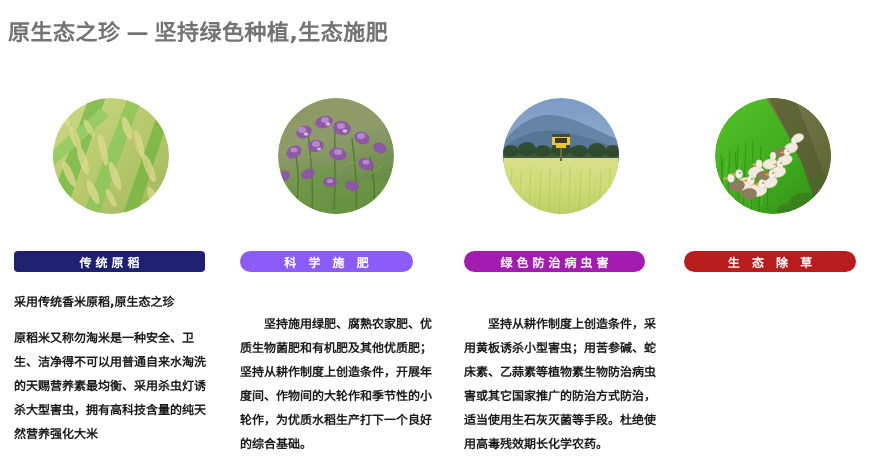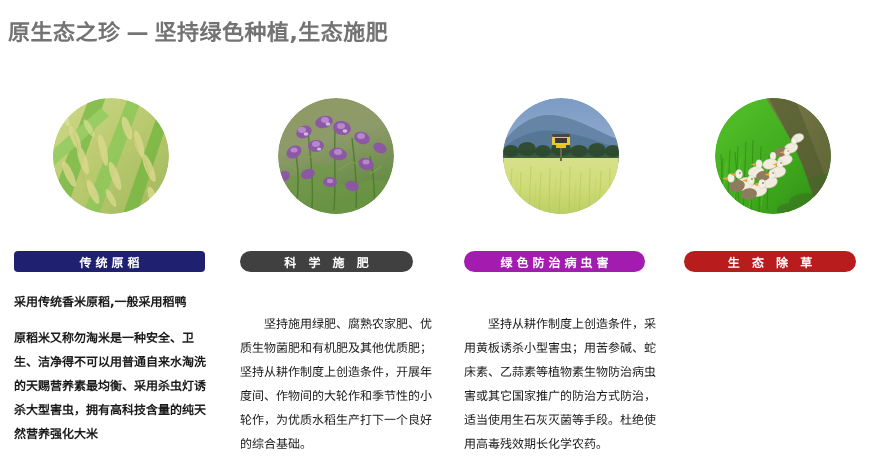--- a/index.html
+++ b/index.html
@@ -91,21 +91,21 @@
     white-space: nowrap;
     box-sizing: border-box;
   }
   .badge-0 {
     width: 191px;
     background: #1f2170;
     border-radius: 4px;
   }
   .badge-1 {
     width: 173px;
-    background: #404040;
+    background: #8b5cf6;
     border-radius: 11px;
   }
   .badge-2 {
     width: 181px;
     background: #a21caf;
     border-radius: 11px;
   }
   .badge-3 {
     width: 172px;
     background: #b91c1c;
@@ -119,21 +119,21 @@
     line-height: 24px;
     color: #1a1a1a;
     font-weight: bold;
   }
   .body-copy p { margin: 0 0 12px 0; }
   .body-copy p:last-child { margin-bottom: 0; }
   .indent { text-indent: 2em; }
   .col-0 .body-copy { margin-top: 14px; }
   .col-1 .body-copy,
   .col-2 .body-copy,
-  .col-3 .body-copy { font-weight: normal; margin-top: 36px; }
+  .col-3 .body-copy { font-weight: bold; margin-top: 36px; }
 </style>
 </head>
 <body>
 
 <div class="page-title">
   <span>原生态之珍</span><span class="dash">—</span><span>坚持绿色种植,生态施肥</span>
 </div>
 
 <div class="columns">
 
@@ -184,21 +184,21 @@
                 <path d="M92 62 L99 90"></path>
             </g>
           </g>
         </svg>
       </div>
     </div>
     <div class="badge-row">
       <div class="badge badge-0">传统原稻</div>
     </div>
     <div class="body-copy">
-      <p>采用传统香米原稻,一般采用稻鸭</p>
+      <p>采用传统香米原稻,原生态之珍</p>
       <p>原稻米又称勿淘米是一种安全、卫生、洁净得不可以用普通自来水淘洗的天赐营养素最均衡、采用杀虫灯诱杀大型害虫，拥有高科技含量的纯天然营养强化大米</p>
     </div>
   </div>
 
   <div class="col col-1">
     <div class="photo-wrap">
       <div class="photo">
         <svg viewBox="0 0 116 116" xmlns="http://www.w3.org/2000/svg">
           <defs>
             <clipPath id="c2">

